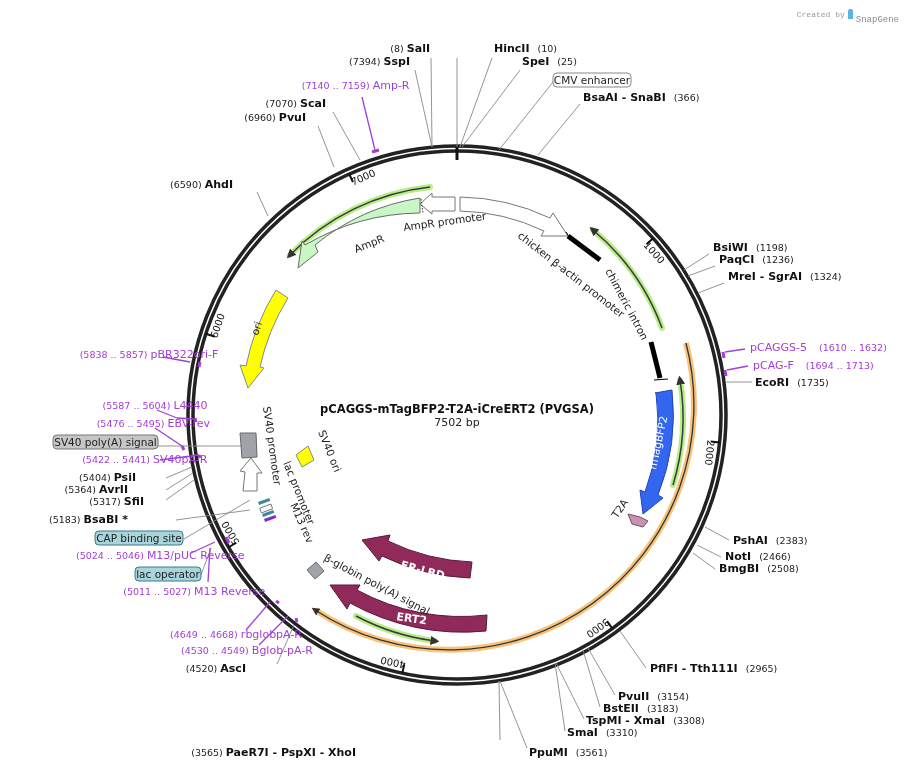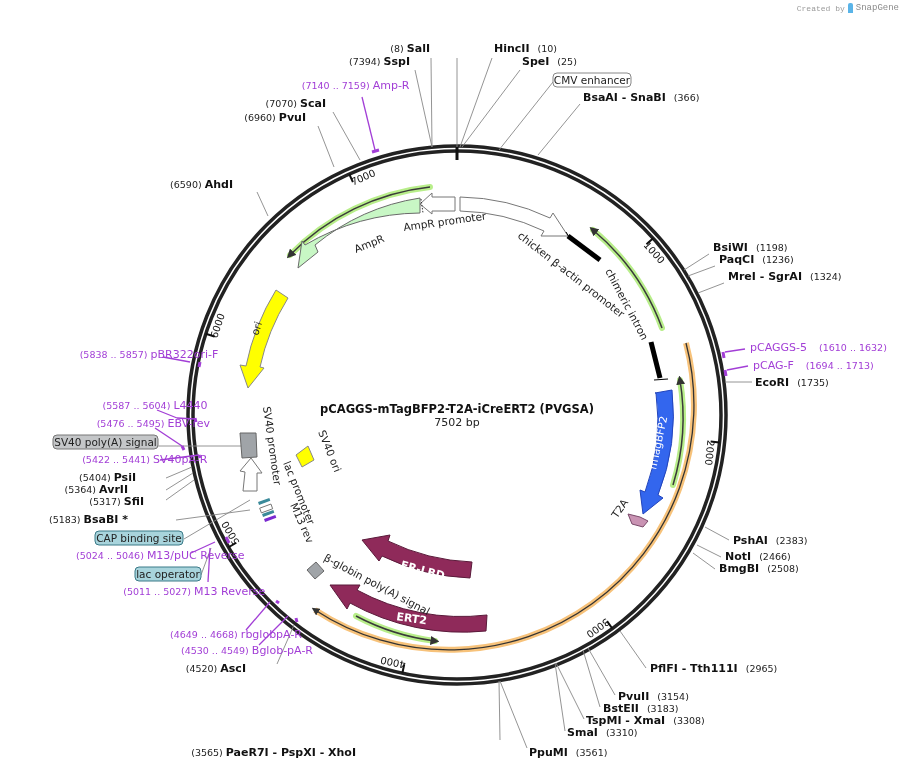--- a/index.html
+++ b/index.html
@@ -1,19 +1,19 @@
 <!DOCTYPE html>
 <html><head>
 <meta charset="utf-8">
 <style>
   html, body { margin:0; padding:0; background:#ffffff; }
   body { width:905px; height:770px; position:relative; overflow:hidden; font-family:"DejaVu Sans", sans-serif; }
   #map { position:absolute; left:0; top:0; }
   .credit { position:absolute; right:6px; top:3px; font-size:8px; color:#9a9a9a; font-family:Liberation Mono, monospace; display:flex; align-items:center; gap:3px; }
-  .credit .brand { font-size:9px; color:#8a8a8a; }
+  .credit .brand { font-size:9px; color:#8a8a8a;margin-top:12px; }
   .credit .logo { display:inline-block; width:5px; height:10px; background:#5ab4e8; border-radius:2px 2px 0 0; }
   svg text { font-family:"DejaVu Sans", sans-serif; }
   .site-name { font-weight:bold; font-size:11px; fill:#111; }
   .site-pos { font-size:9.5px; fill:#222; }
   .primer { font-size:11px; fill:#a23ed6; }
   .primer-pos { font-size:9.5px; fill:#a23ed6; }
   .tick-label { font-size:10px; fill:#111; }
   .feat-label { font-size:10.5px; fill:#222; }
 </style>
 </head>

